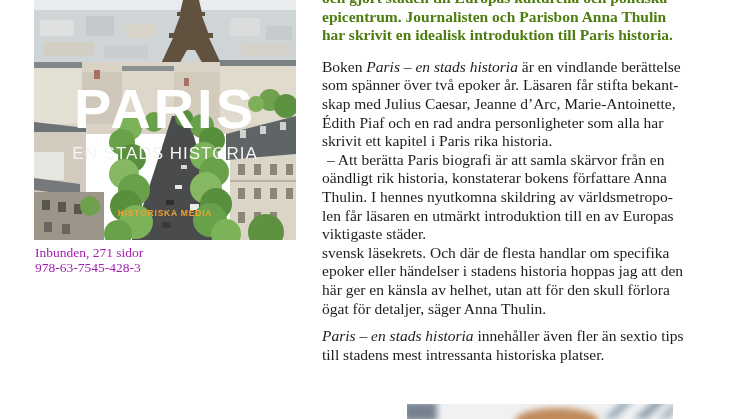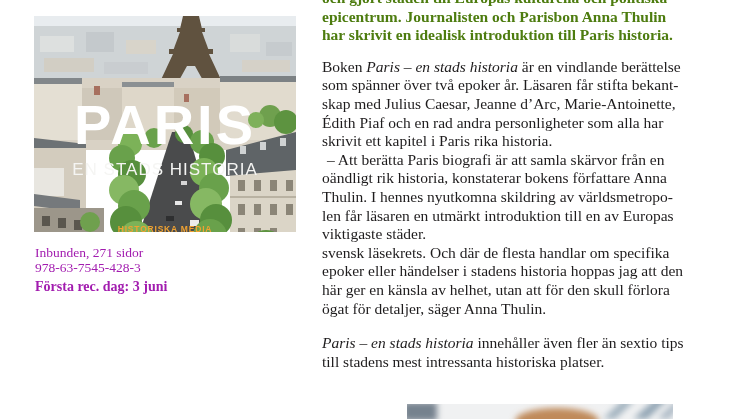--- a/index.html
+++ b/index.html
@@ -7,21 +7,21 @@
     width: 746px; height: 419px;
     background: #ffffff;
     font-family: "Liberation Serif", serif;
     position: relative;
     overflow: hidden;
   }
   .page { position: absolute; inset: 0; background: #fff; }
 
   
   .cover {
-    position: absolute; left: 34px; top: 16px; width: 262px; height: 216px;
+    position: absolute; left: 34px; top: 0; width: 262px; height: 240px;
     overflow: hidden;
   }
   .cover svg { display: block; }
 
   
   .meta {
     position: absolute; left: 35px; top: 245px;
     color: #a21caf; font-size: 13.5px; line-height: 15px;
   }
   .meta .meta-line { white-space: nowrap; }
@@ -33,21 +33,21 @@
     color: #1e1c1d;
   }
   .article .line {
     font-size: 15.5px; line-height: 18.6px; height: 18.6px;
     white-space: nowrap;
   }
   .intro .line { font-weight: bold; color: #4d7c0f; }
   .intro { margin-bottom: 13px; }
   .para { margin: 0; }
   .para .indent { padding-left: 5px; }
-  .para-gap { margin-top: 16px; }
+  .para-gap { margin-top: 9px; }
   .article i { font-style: italic; }
 
   
   .photo {
     position: absolute; left: 407px; top: 404px; width: 266px; height: 15px;
     overflow: hidden; background: #eef0f1;
   }
 </style>
 </head>
 <body>
@@ -160,21 +160,20 @@
 
       <text x="131" y="128" text-anchor="middle" font-family="Liberation Sans, sans-serif" font-size="56" font-weight="800" letter-spacing="3" fill="#ffffff">PARIS</text>
       <text x="131" y="159" text-anchor="middle" font-family="Liberation Sans, sans-serif" font-size="17" font-weight="400" letter-spacing="1" fill="#f5f5f3">EN STADS HISTORIA</text>
       <text x="131" y="216" text-anchor="middle" font-family="Liberation Sans, sans-serif" font-size="8.5" font-weight="bold" letter-spacing="0.8" fill="#f0a232">HISTORISKA MEDIA</text>
     </svg>
   </div>
 
   <div class="meta">
     <div class="meta-line">Inbunden, 271 sidor</div>
     <div class="meta-line">978-63-7545-428-3</div>
-    <div class="meta-line bold">Första rec. dag: 3 juni</div>
   </div>
 
   <div class="article">
     <div class="intro">
       <div class="line">och gjort staden till Europas kulturella och politiska</div>
       <div class="line">epicentrum. Journalisten och Parisbon Anna Thulin</div>
       <div class="line">har skrivit en idealisk introduktion till Paris historia.</div>
     </div>
 
     <div class="para">

